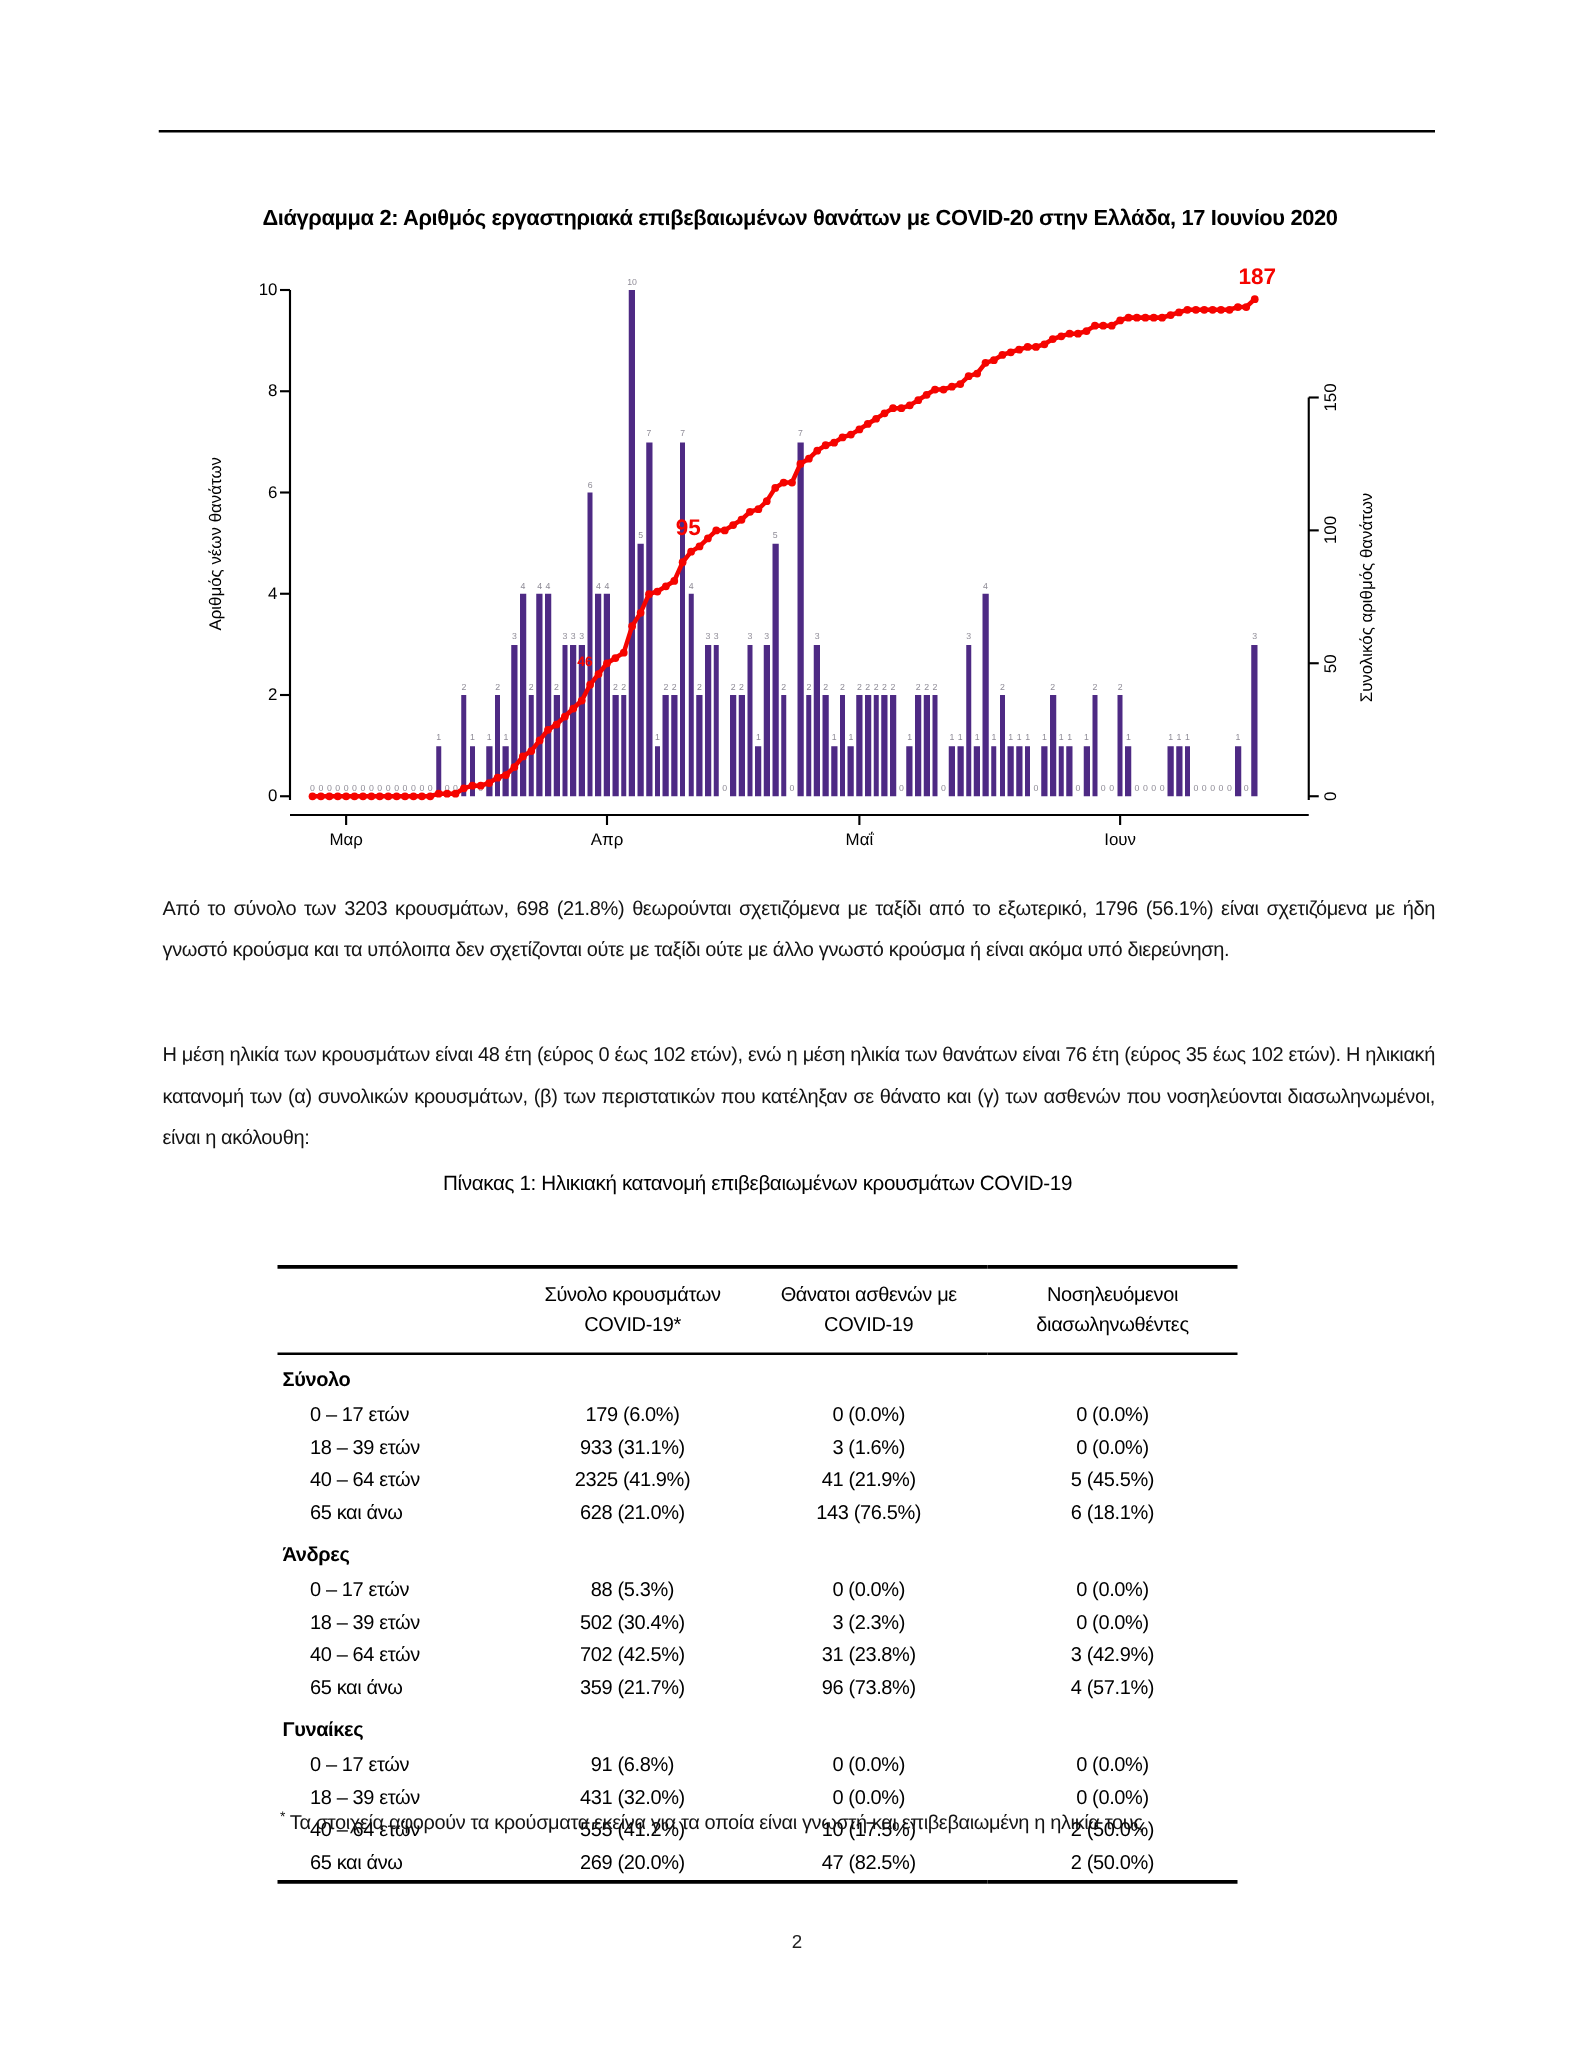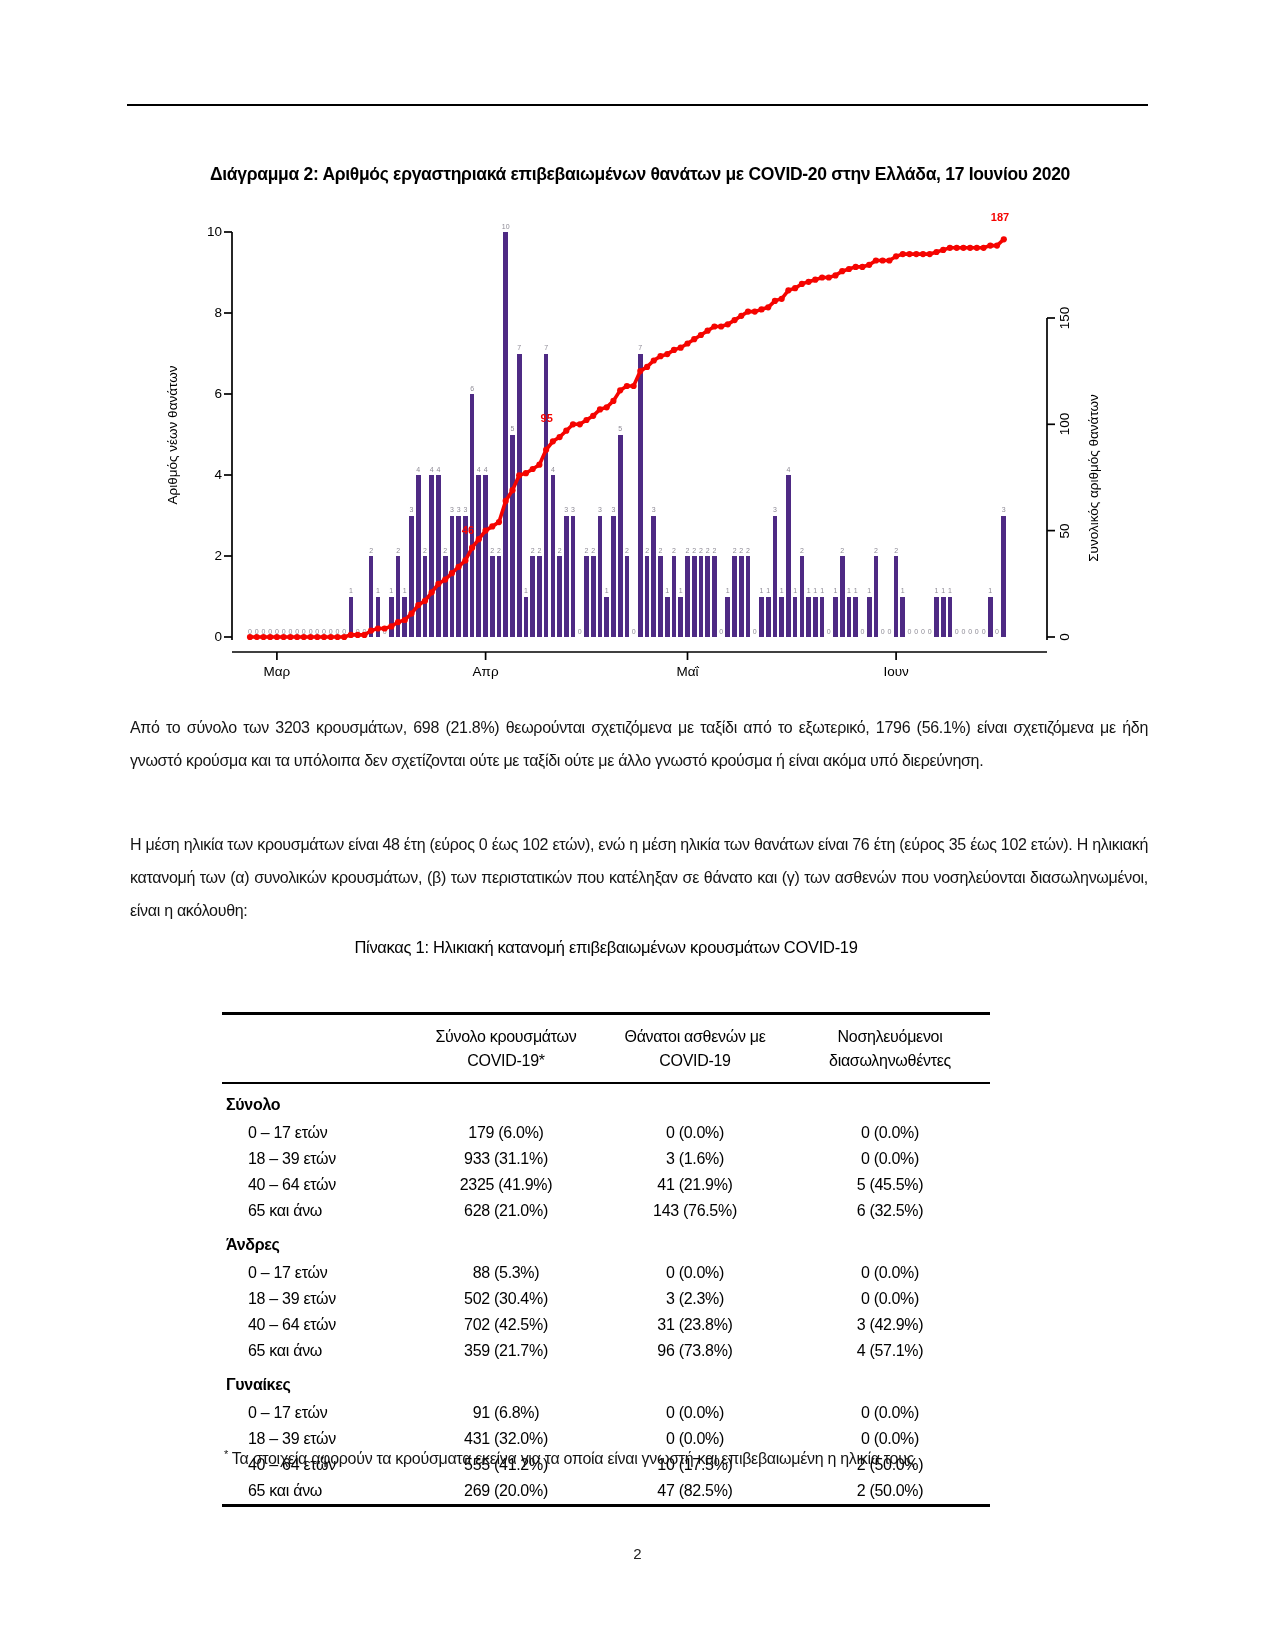--- a/index.html
+++ b/index.html
@@ -12,21 +12,21 @@
         font-size:17.5px;font-weight:bold;letter-spacing:-0.3px;color:#000;}
   #plot{position:absolute;left:0;top:0;width:1275px;height:570px;}
   .bar{position:absolute;width:4.8px;background:#4e2a84;}
   .blab{position:absolute;width:14px;text-align:center;font-size:7px;color:#8e8b96;line-height:8px;}
   .ytick{position:absolute;width:34px;text-align:right;font-size:13.5px;color:#000;}
   .mlab{position:absolute;width:44px;text-align:center;font-size:13.5px;color:#000;}
   .rtick{position:absolute;font-size:13.5px;color:#000;transform:translate(-50%,-50%) rotate(-90deg);}
   .axlab{position:absolute;font-size:13.5px;color:#000;white-space:nowrap;}
   .axlab.rot{transform:translate(-50%,-50%) rotate(-90deg);}
   .xlab{position:absolute;left:140px;top:541px;width:1000px;text-align:center;font-size:13.5px;}
-  .ann{position:absolute;color:#f50400;font-weight:bold;font-size:11px;white-space:nowrap;}
+  .ann{position:absolute;color:#f50400;font-weight:bold;font-size:18px;white-space:nowrap;}
   .ann.small{font-size:11px;}
   
   .par{position:absolute;left:130px;width:1018px;font-size:16px;line-height:33px;
        letter-spacing:-0.3px;text-align:justify;color:#141414;}
   .tbl-caption{position:absolute;left:222px;top:938px;width:768px;text-align:center;
        font-size:16.5px;letter-spacing:-0.3px;color:#000;}
   
   .tblwrap{position:absolute;left:222px;top:975px;width:768px;margin-top:37px;}
   table{width:768px;border-collapse:collapse;table-layout:fixed;
         font-size:16px;letter-spacing:-0.3px;color:#000;}
@@ -442,21 +442,21 @@
           <tr class="dr">
             <td class="age">40 – 64 ετών</td>
             <td>2325 (41.9%)</td>
             <td>41 (21.9%)</td>
             <td>5 (45.5%)</td>
           </tr>
           <tr class="dr">
             <td class="age">65 και άνω</td>
             <td>628 (21.0%)</td>
             <td>143 (76.5%)</td>
-            <td>6 (32.5%)</td>
+            <td>6 (18.1%)</td>
           </tr>
           <tr class="sec">
             <td colspan="4">Άνδρες</td>
           </tr>
           <tr class="dr">
             <td class="age">0 – 17 ετών</td>
             <td>88 (5.3%)</td>
             <td>0 (0.0%)</td>
             <td>0 (0.0%)</td>
           </tr>

